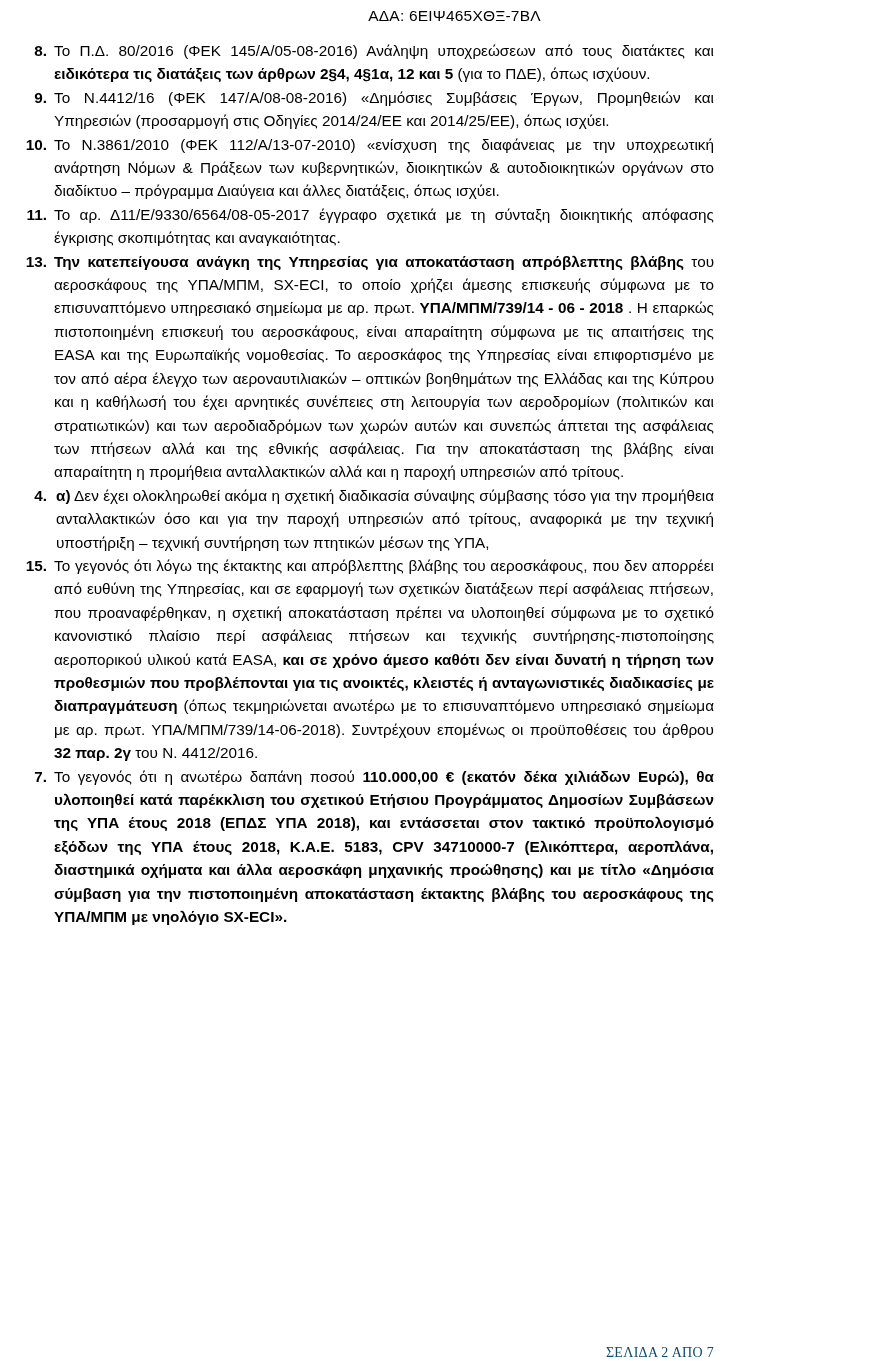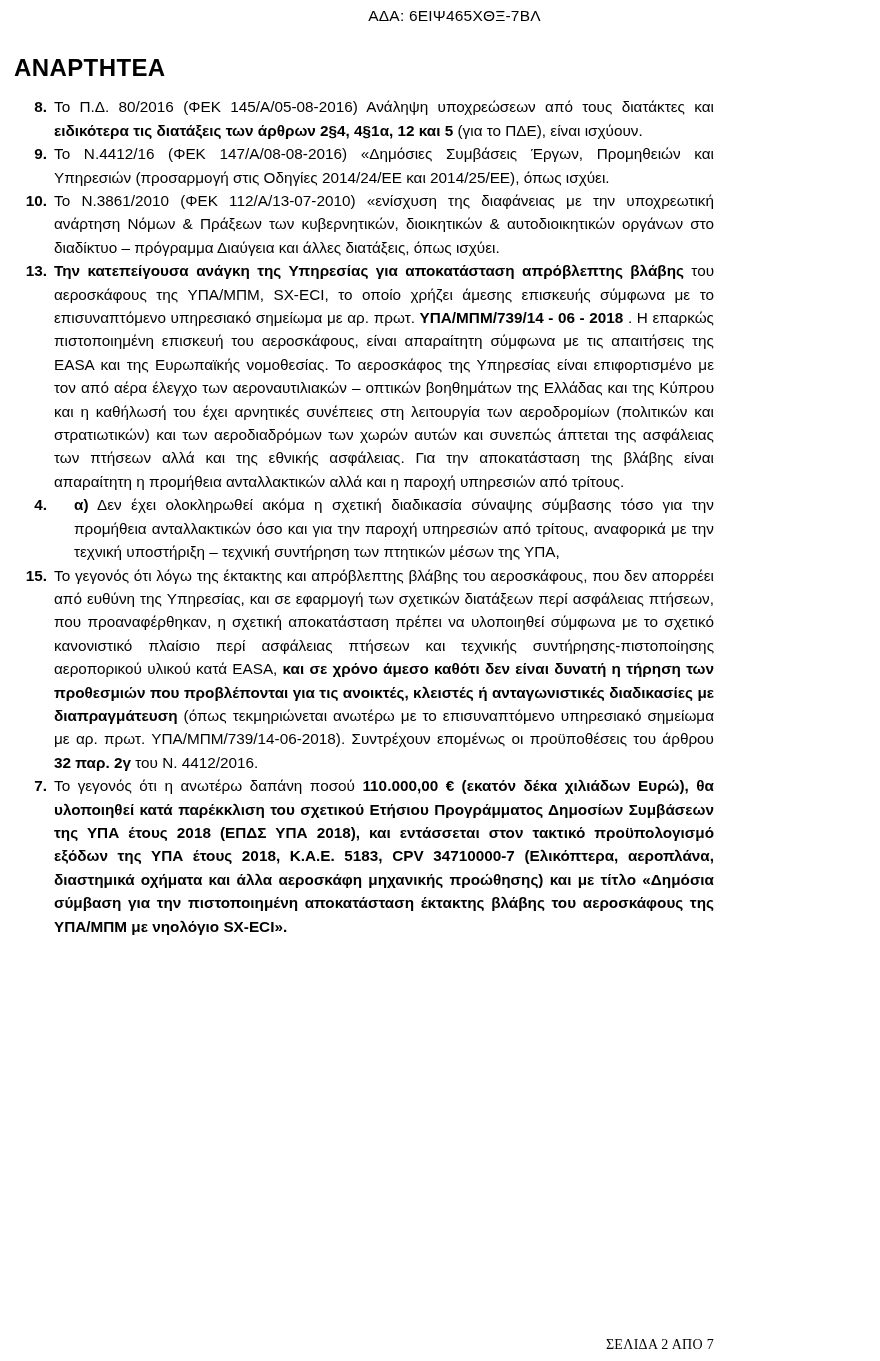--- a/index.html
+++ b/index.html
@@ -68,60 +68,63 @@
     text-align: right;
     font-weight: bold;
     font-size: 15.3px;
     line-height: 23.4px;
   }
   .clause .body {
     display: block;
   }
   .sub {
     display: block;
-    margin-left: 20px;
+    margin-left: 2px;
     text-indent: 0;
     text-align: justify;
   }
   b, .b { font-weight: bold; }
 
   
   .page-footer {
     position: absolute;
     left: 0;
     right: 25px;
-    bottom: 8px;
+    bottom: 0;
     text-align: right;
     font-family: "Liberation Serif", serif;
     font-size: 14px;
     letter-spacing: 0.3px;
-    color: #000000;
+    color: #0c4a6e;
   }
 </style>
 </head>
 <body>
 
 <div class="page">
 
   <div class="ada-header">ΑΔΑ: 6ΕΙΨ465ΧΘΞ-7ΒΛ</div>
 
-  <h1 class="doc-title">ΑΝΑΡΤΗΤΕΑ</h1>
 
   <ol class="clause-list">
       <li class="clause">
         <span class="marker">8.</span>
-        <span class="body"><span>Το Π.Δ. 80/2016 (ΦΕΚ 145/Α/05-08-2016) Ανάληψη υποχρεώσεων από τους διατάκτες και </span><span class="b">ειδικότερα τις διατάξεις των άρθρων 2§4, 4§1α, 12 και 5</span><span> (για το ΠΔΕ), είναι ισχύουν.</span></span>
+        <span class="body"><span>Το Π.Δ. 80/2016 (ΦΕΚ 145/Α/05-08-2016) Ανάληψη υποχρεώσεων από τους διατάκτες και </span><span class="b">ειδικότερα τις διατάξεις των άρθρων 2§4, 4§1α, 12 και 5</span><span> (για το ΠΔΕ), όπως ισχύουν.</span></span>
       </li>
       <li class="clause">
         <span class="marker">9.</span>
         <span class="body"><span>Το Ν.4412/16 (ΦΕΚ 147/Α/08-08-2016) «Δημόσιες Συμβάσεις Έργων, Προμηθειών και Υπηρεσιών (προσαρμογή στις Οδηγίες 2014/24/ΕΕ και 2014/25/ΕΕ), όπως ισχύει.</span></span>
       </li>
       <li class="clause">
         <span class="marker">10.</span>
         <span class="body"><span>Το Ν.3861/2010 (ΦΕΚ 112/Α/13-07-2010) «ενίσχυση της διαφάνειας με την υποχρεωτική ανάρτηση Νόμων &amp; Πράξεων των κυβερνητικών, διοικητικών &amp; αυτοδιοικητικών οργάνων στο διαδίκτυο – πρόγραμμα Διαύγεια και άλλες διατάξεις, όπως ισχύει.</span></span>
+      </li>
+      <li class="clause">
+        <span class="marker">11.</span>
+        <span class="body"><span>Το αρ. Δ11/Ε/9330/6564/08-05-2017 έγγραφο σχετικά με τη σύνταξη διοικητικής απόφασης έγκρισης σκοπιμότητας και αναγκαιότητας.</span></span>
       </li>
       <li class="clause">
         <span class="marker">13.</span>
         <span class="body"><span class="b">Την κατεπείγουσα ανάγκη της Υπηρεσίας για αποκατάσταση απρόβλεπτης βλάβης</span><span> του αεροσκάφους της ΥΠΑ/ΜΠΜ, SX-ECI, το οποίο χρήζει άμεσης επισκευής σύμφωνα με το επισυναπτόμενο υπηρεσιακό σημείωμα με αρ. πρωτ. </span><span class="b">ΥΠΑ/ΜΠΜ/739/14 - 06 - 2018</span><span> . Η επαρκώς πιστοποιημένη επισκευή του αεροσκάφους, είναι απαραίτητη σύμφωνα με τις απαιτήσεις της EASA και της Ευρωπαϊκής νομοθεσίας. Το αεροσκάφος της Υπηρεσίας είναι επιφορτισμένο με τον από αέρα έλεγχο των αεροναυτιλιακών  – οπτικών βοηθημάτων της Ελλάδας και της Κύπρου και η καθήλωσή του έχει αρνητικές συνέπειες στη λειτουργία των αεροδρομίων (πολιτικών και στρατιωτικών) και των αεροδιαδρόμων των χωρών αυτών και συνεπώς άπτεται της ασφάλειας των πτήσεων αλλά και της εθνικής ασφάλειας. Για την αποκατάσταση της βλάβης είναι απαραίτητη η προμήθεια ανταλλακτικών αλλά και η παροχή υπηρεσιών από τρίτους.</span></span>
       </li>
       <li class="clause">
         <span class="marker">4.</span>
         <span class="sub"><span class="b">α)</span><span> Δεν έχει ολοκληρωθεί ακόμα η σχετική διαδικασία σύναψης σύμβασης τόσο για την προμήθεια ανταλλακτικών όσο και για την παροχή υπηρεσιών από τρίτους, αναφορικά με την τεχνική υποστήριξη – τεχνική συντήρηση των πτητικών μέσων της ΥΠΑ,</span></span>
       </li>
       <li class="clause">

